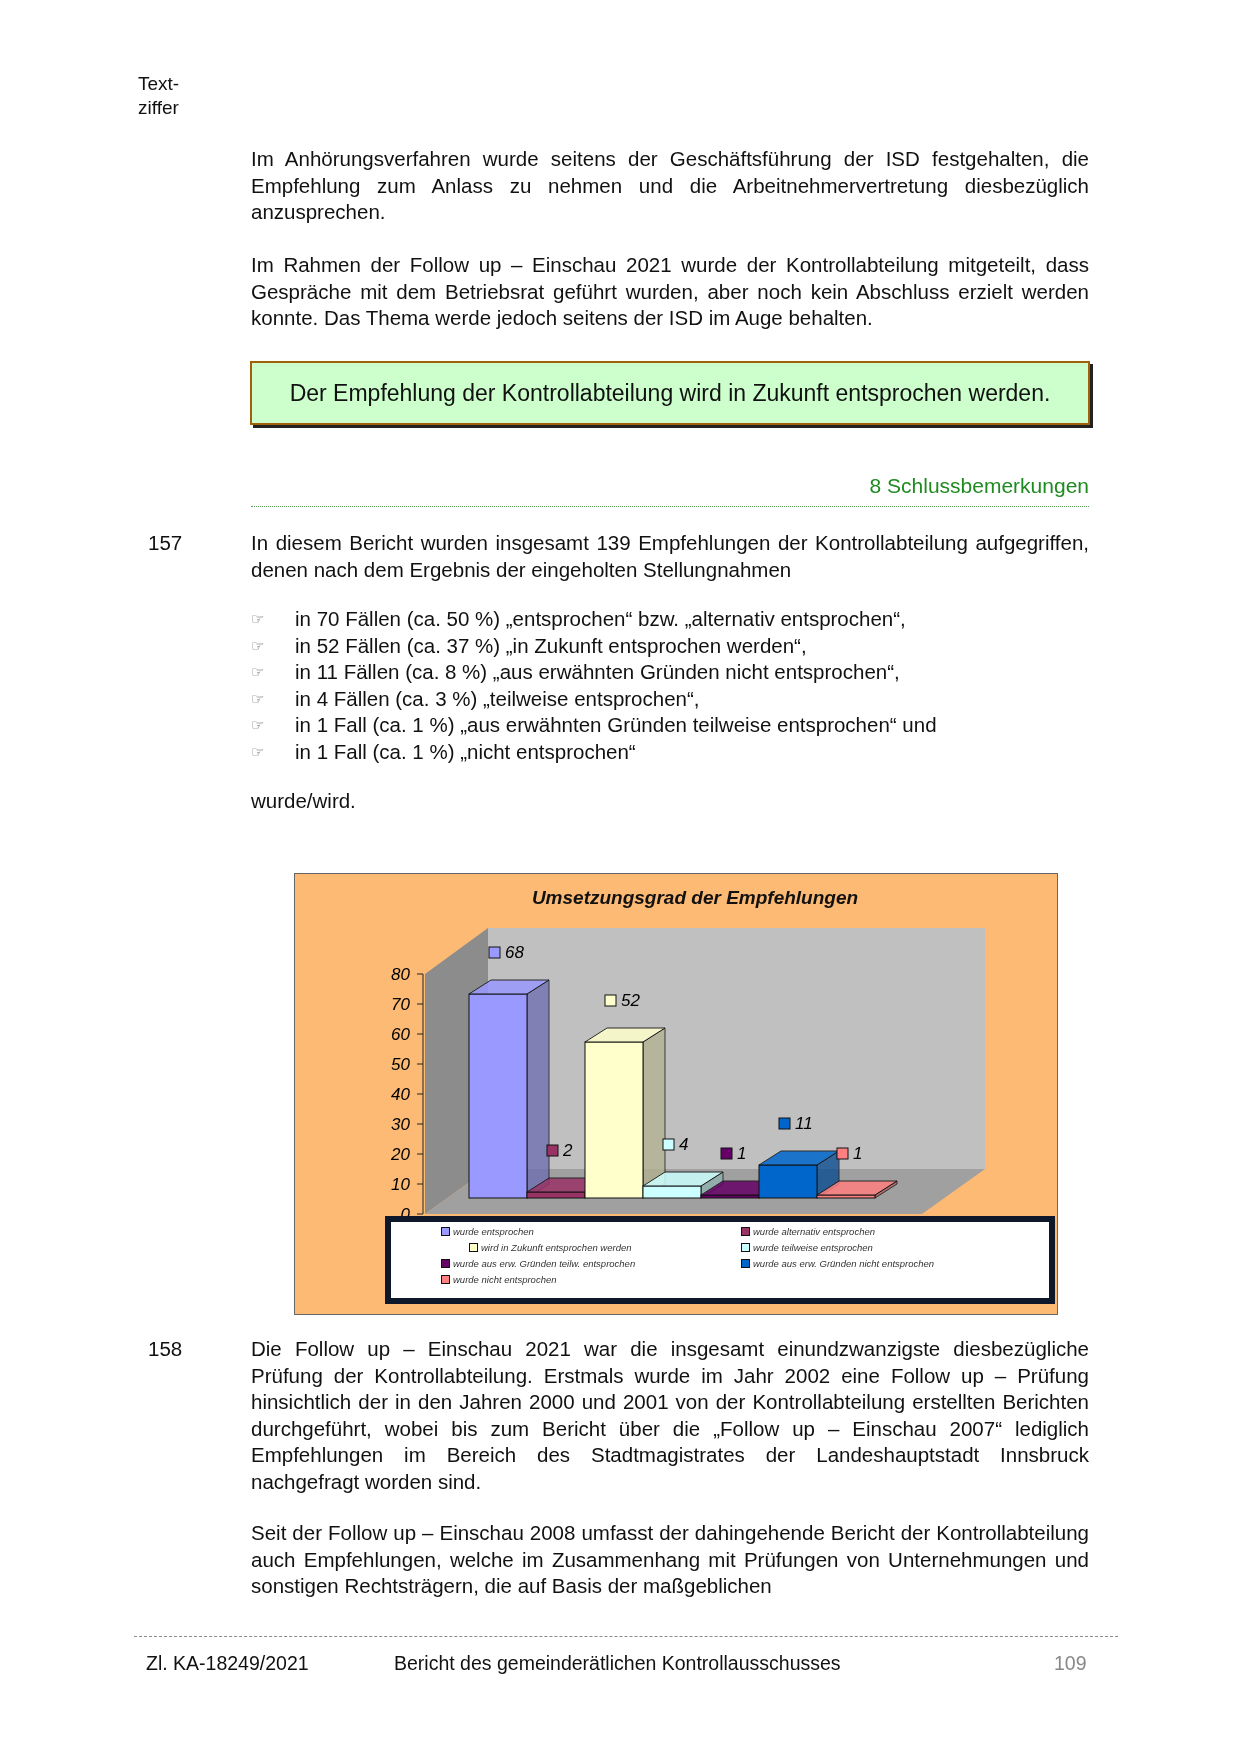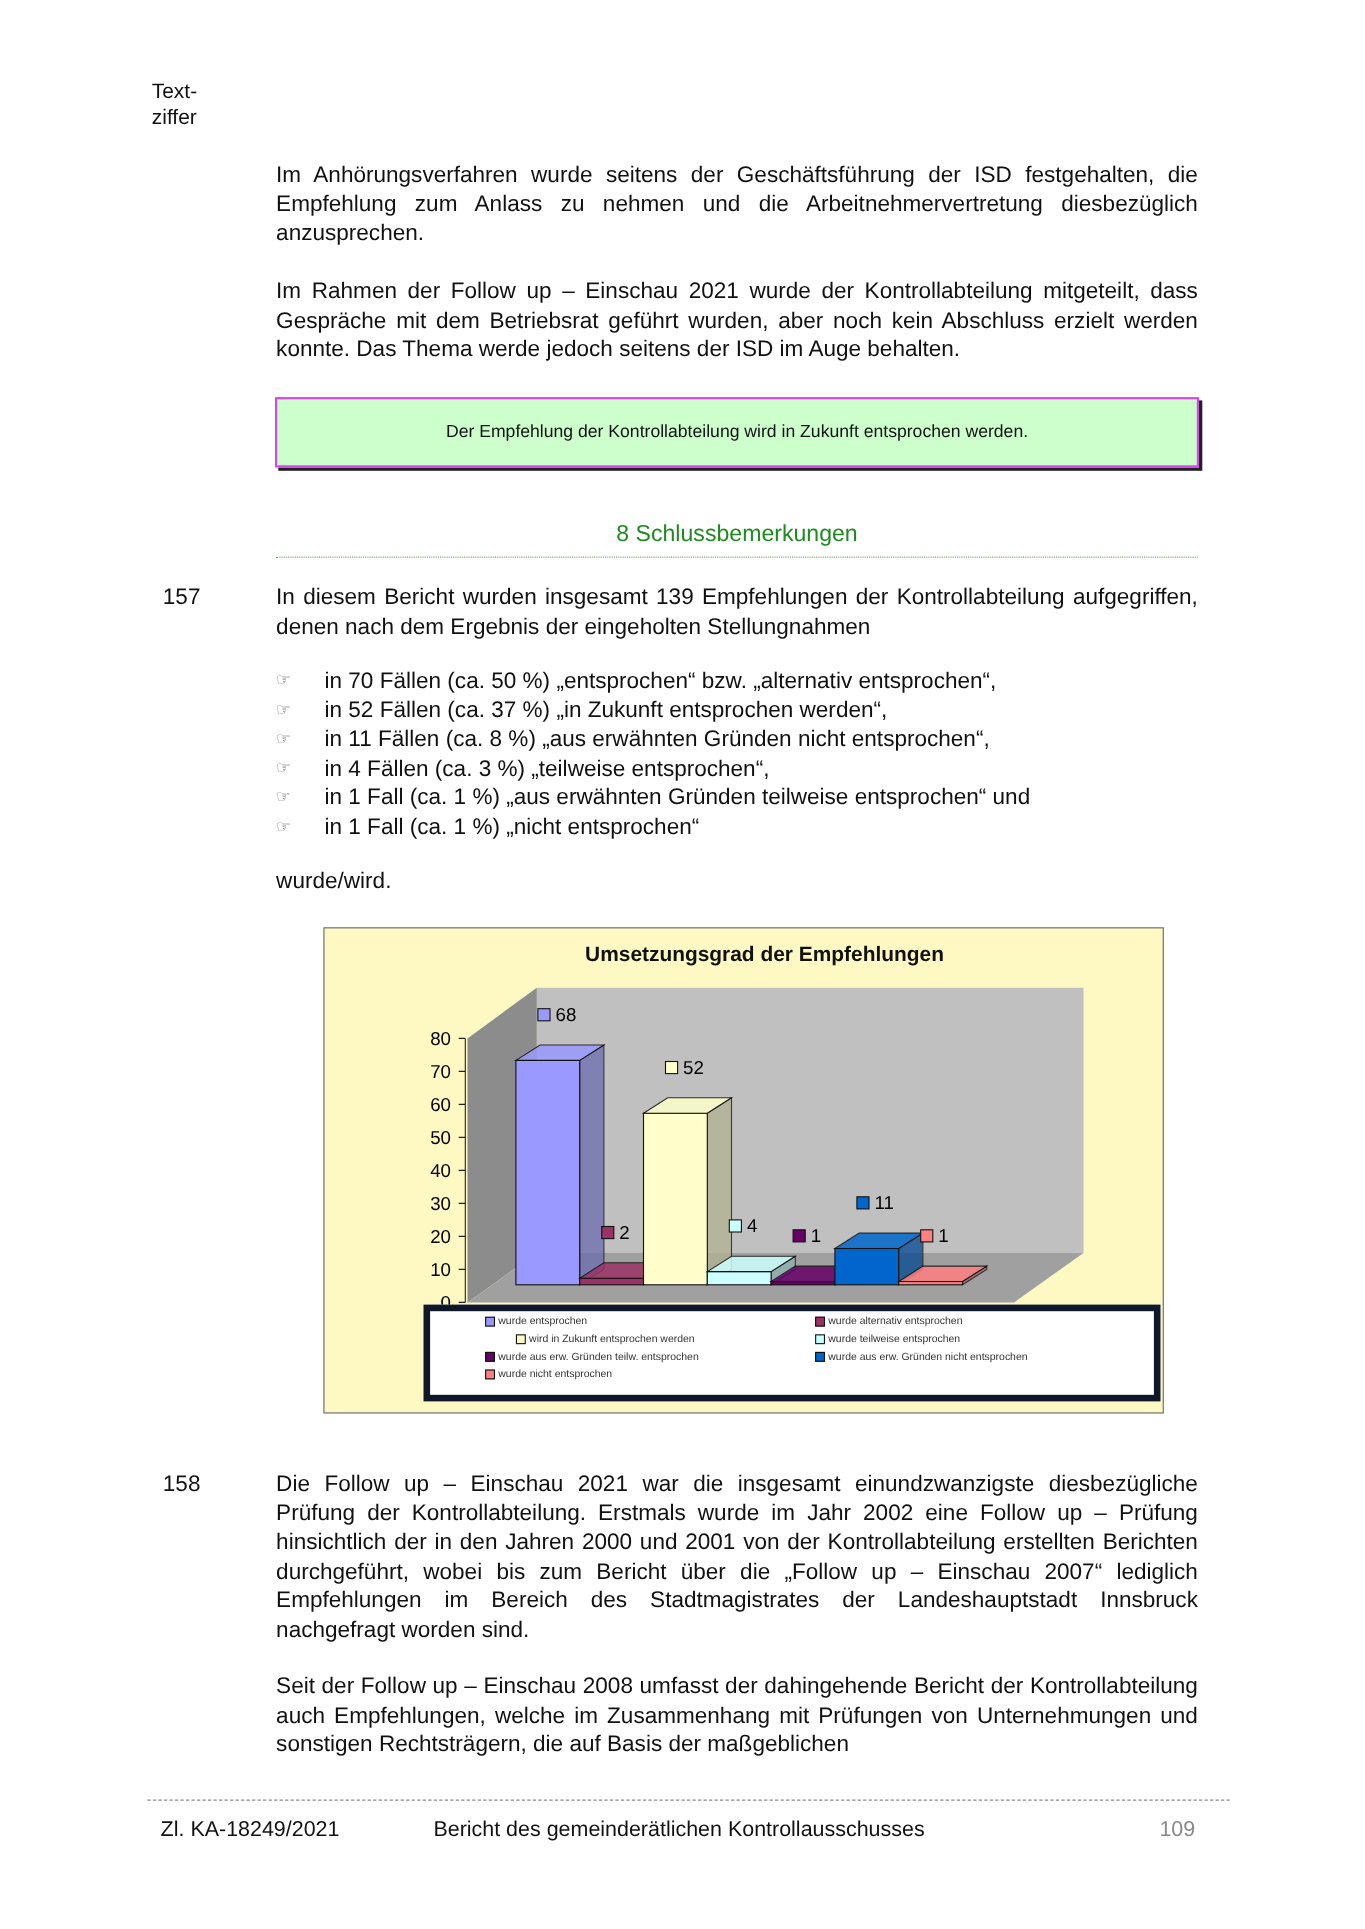--- a/index.html
+++ b/index.html
@@ -1,27 +1,27 @@
 <!DOCTYPE html>
 <html><head>
 <meta charset="utf-8">
 <style>
   html, body { margin:0; padding:0; background:#ffffff; }
   body { width:1241px; height:1754px; position:relative; font-family:"Liberation Sans", sans-serif; color:#111; overflow:hidden; }
   .abs { position:absolute; }
   .marg-label { left:138px; top:72px; font-size:19px; line-height:24px; }
   .para { left:251px; width:838px; font-size:20.5px; line-height:26.5px; text-align:justify; }
   .num { left:148px; font-size:20.5px; line-height:26.5px; }
-  .greenbox { left:250px; top:361px; width:836px; height:60px; background:#ccffcc; border:2px solid #d946ef; box-shadow:3px 3px 0 #222; display:flex; align-items:center; justify-content:center; font-size:16px; }
-  .section-head { left:251px; width:838px; top:474px; text-align:center; color:#1f8a1f; font-size:21px; }
+  .greenbox { left:250px; top:361px; width:836px; height:60px; background:#ccffcc; border:2px solid #a16207; box-shadow:3px 3px 0 #222; display:flex; align-items:center; justify-content:center; font-size:23px; }
+  .section-head { left:251px; width:838px; top:474px; text-align:right; color:#1f8a1f; font-size:21px; }
   .dotline { left:251px; width:838px; top:506px; border-top:1px dotted #5aa05a; }
   .bullets { left:251px; top:606px; width:840px; font-size:20.5px; line-height:26.5px; }
   .bullet { display:flex; }
   .bullet .ic { width:44px; color:#666; font-size:15px; }
-  .chartbox { left:294px; top:843px; width:762px; height:440px; border:1px solid #666; background:#fef9c3; }
+  .chartbox { left:294px; top:873px; width:762px; height:440px; border:1px solid #666; background:#fdba74;font-style:italic; }
   .footer-line { left:134px; width:984px; top:1636px; border-top:1.5px dashed #8a8a8a; }
   .footer { top:1652px; font-size:19.5px; }
   .legend { left:90px; top:342px; width:658px; height:76px; border:6px solid #0f172a; background:#fff; font-size:9.5px; color:#333; }
   .leg-item { position:absolute; display:flex; align-items:center; gap:3px; }
   .leg-sw { width:7px; height:7px; border:1px solid #111; display:inline-block; }
 </style>
 </head>
 <body>
 
 <div class="abs marg-label">

